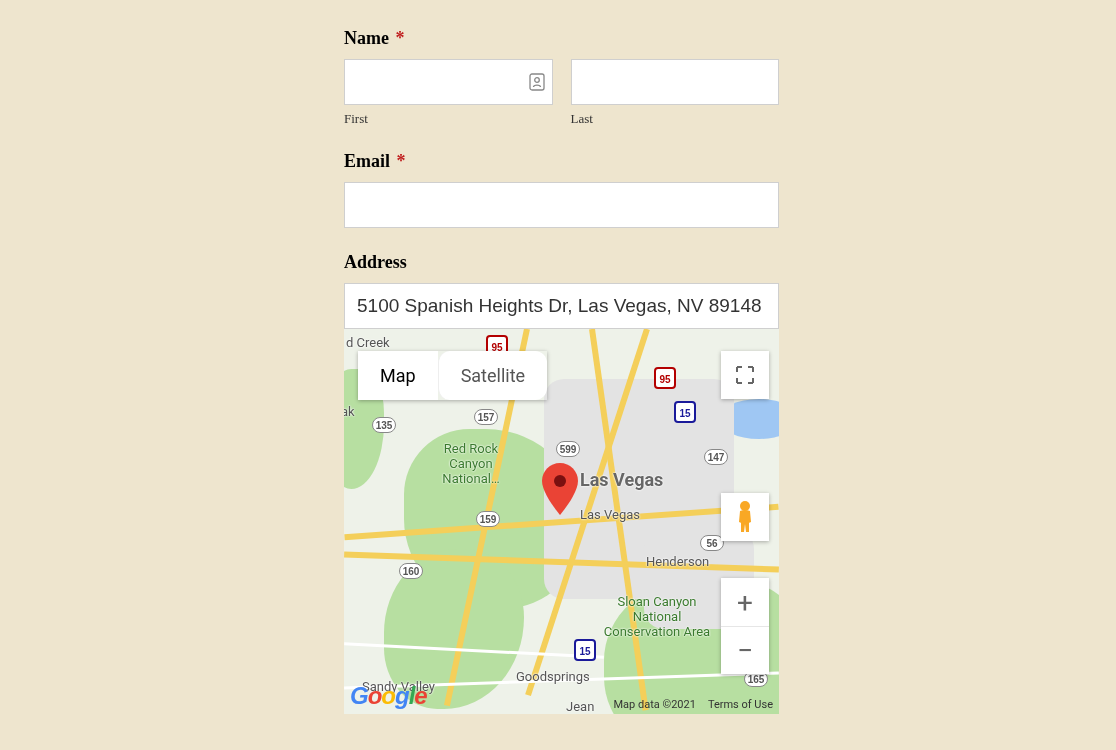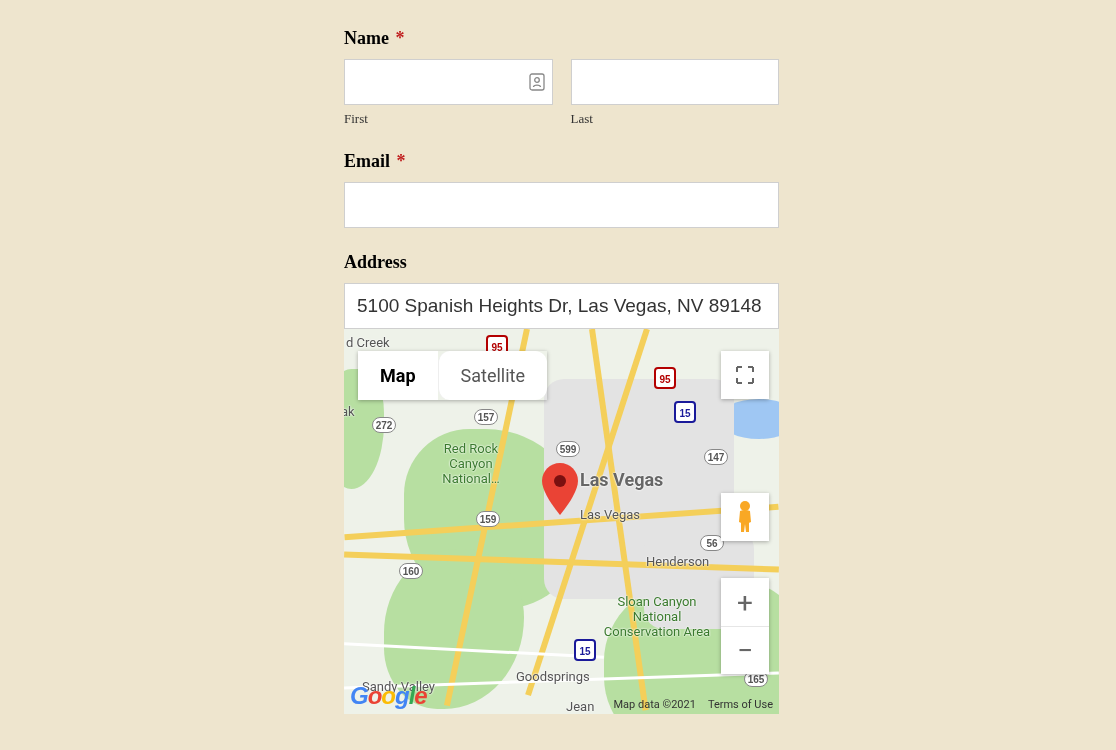--- a/index.html
+++ b/index.html
@@ -103,21 +103,21 @@
     position:absolute; left:198px; top:134px; width:36px; height:52px; pointer-events:none;
   }
 
   
   .map-type {
     position:absolute; left:14px; top:22px; display:flex; box-shadow:0 1px 4px rgba(0,0,0,.3);
   }
   .map-type button {
     background:#fff; border:none; padding:14px 22px; font-size:18px; font-family:Roboto,Arial,sans-serif; cursor:pointer; color:#555;
   }
-  .map-type button.active { color:#000; font-weight:700;text-align:right; }
+  .map-type button.active { color:#000; font-weight:400;text-align:right; }
   .map-type button + button { border-left:1px solid #eee;border-radius:12px; }
 
   .ctrl-box {
     position:absolute; background:#fff; box-shadow:0 1px 4px rgba(0,0,0,.3);
     display:flex; align-items:center; justify-content:center;
   }
   .fullscreen { right:10px; top:22px; width:48px; height:48px; }
   .pegman { right:10px; top:164px; width:48px; height:48px; }
   .zoom { right:10px; bottom:40px; width:48px; height:96px; flex-direction:column; }
   .zoom .z { width:48px; height:48px; display:flex; align-items:center; justify-content:center; font-size:28px; color:#666; cursor:pointer;}
@@ -205,21 +205,21 @@
       <div class="map-lbl" style="left:258px; top:265px; width:110px; text-align:center; color:#3a7a2e;">Sloan Canyon National Conservation Area</div>
       <div class="map-lbl" style="left:128px; top:340px;padding-left:44px;">Goodsprings</div>
       <div class="map-lbl" style="left:18px; top:350px;">Sandy Valley</div>
       <div class="map-lbl" style="left:222px; top:370px;">Jean</div>
 
       <div class="shield" style="left:330px; top:72px;">15</div>
       <div class="shield" style="left:230px; top:310px;">15</div>
       <div class="shield red" style="left:142px; top:6px;">95</div>
       <div class="shield red" style="left:310px; top:38px;">95</div>
       <div class="shield small" style="left:132px; top:182px;">159</div>
-      <div class="shield small" style="left:28px; top:88px;">272</div>
+      <div class="shield small" style="left:28px; top:88px;">135</div>
       <div class="shield small" style="left:130px; top:80px;">157</div>
       <div class="shield small" style="left:55px; top:234px;">160</div>
       <div class="shield small" style="left:212px; top:112px;">599</div>
       <div class="shield small" style="left:360px; top:120px;">147</div>
       <div class="shield small" style="left:356px; top:206px;">56</div>
       <div class="shield small" style="left:400px; top:342px;">165</div>
 
       <svg class="marker" viewBox="0 0 36 52">
         <path d="M18 0 C8 0 0 8 0 18 C0 31 18 52 18 52 C18 52 36 31 36 18 C36 8 28 0 18 0 Z" fill="#ea4335"></path>
         <circle cx="18" cy="18" r="6" fill="#7a1010"></circle>

